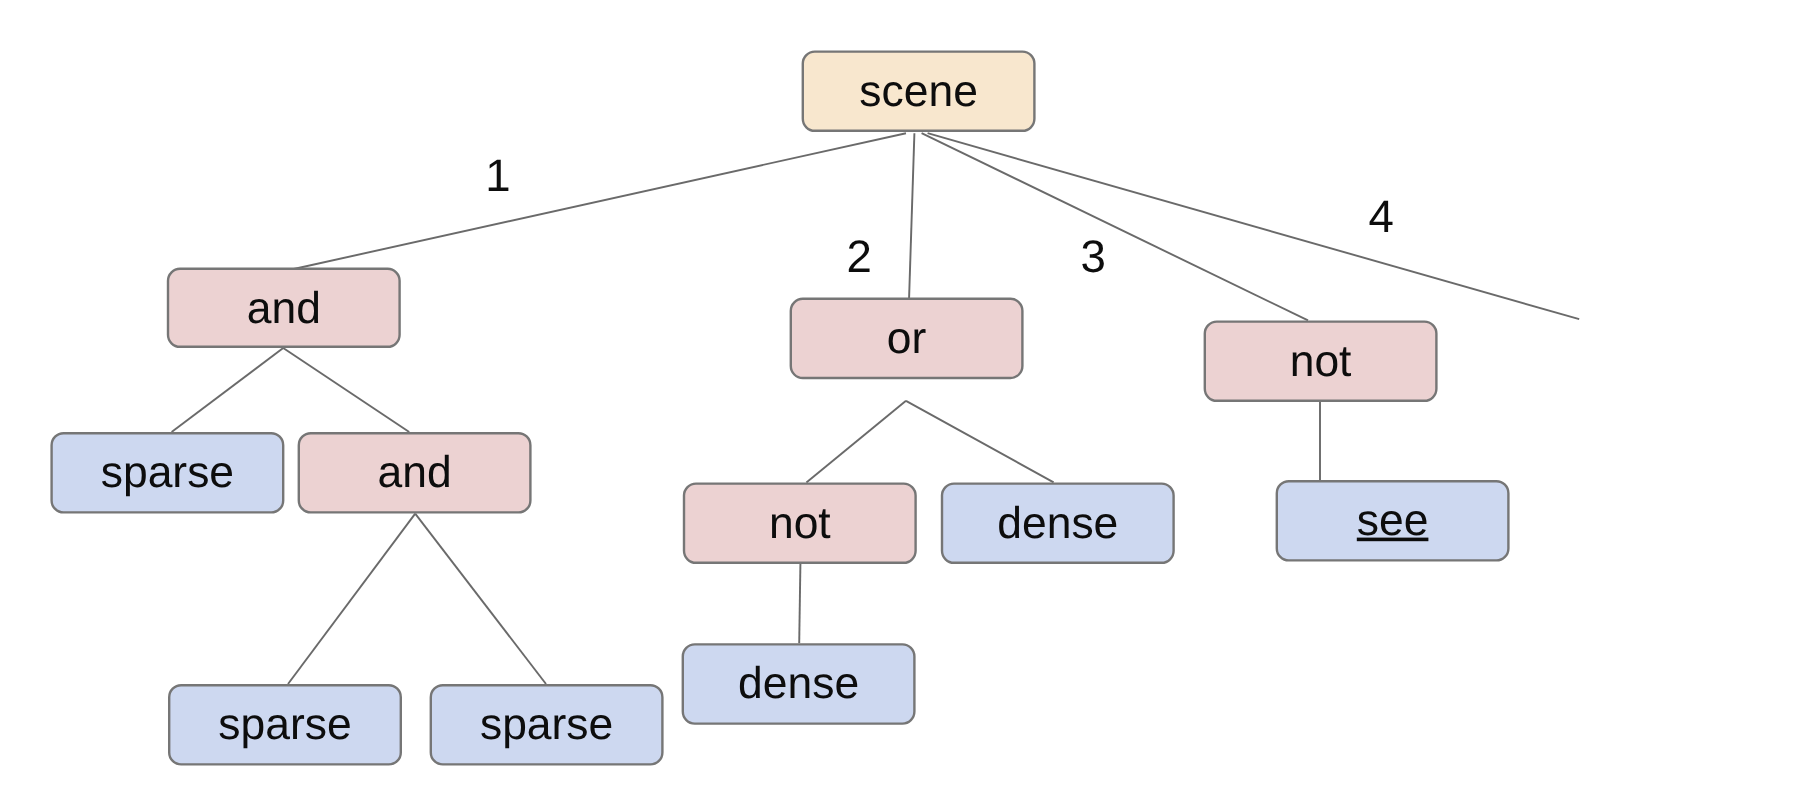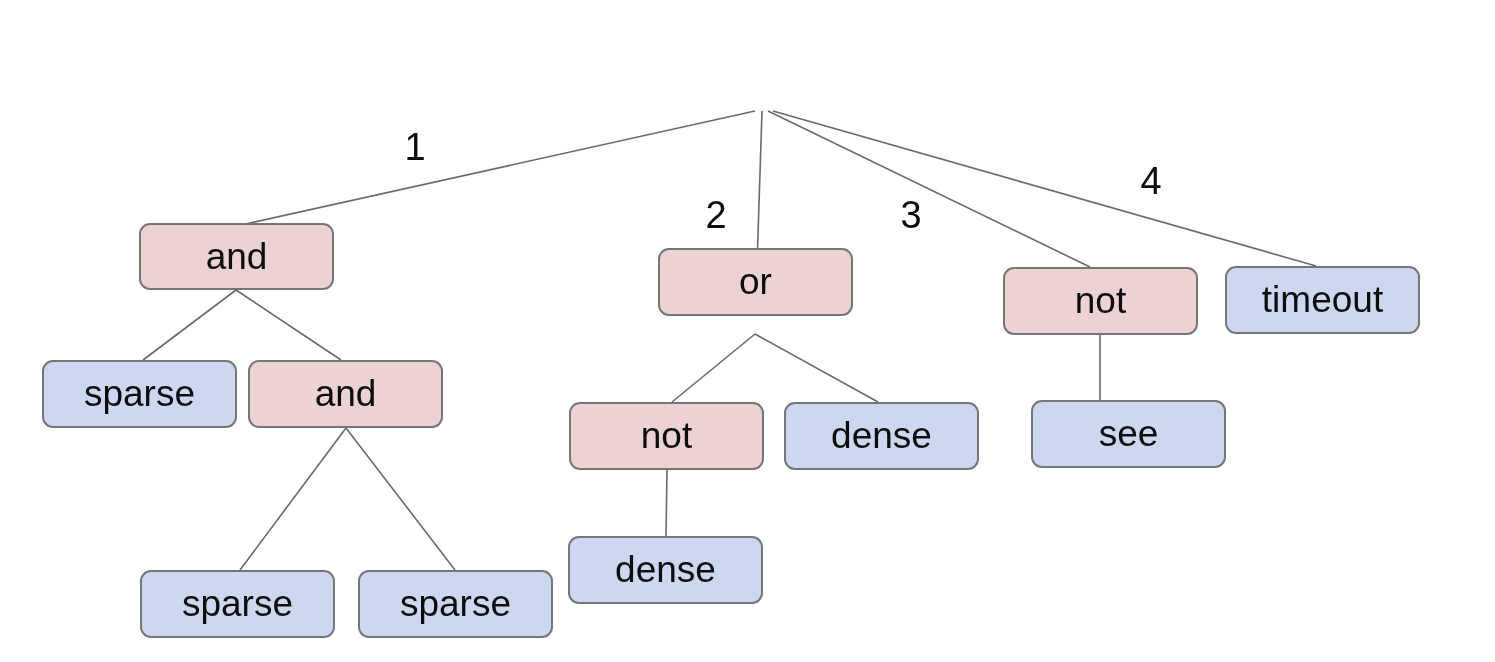--- a/index.html
+++ b/index.html
@@ -72,26 +72,26 @@
     <line x1="346" y1="428" x2="240" y2="570"></line>
     <line x1="346" y1="428" x2="455" y2="570"></line>
     <line x1="667" y1="470" x2="666" y2="536"></line>
   </svg>
 
   <span class="edge-label" style="left:415px;  top:147px;">1</span>
   <span class="edge-label" style="left:716px;  top:215px;">2</span>
   <span class="edge-label" style="left:911px;  top:215px;">3</span>
   <span class="edge-label" style="left:1151px; top:181px;">4</span>
 
+  <div class="node root" style="left:668px;  top:42px;">scene</div>
   <div class="node operator" style="left:139px;  top:223px; height:67px;">and</div>
   <div class="node operator" style="left:658px;  top:248px;">or</div>
   <div class="node operator" style="left:1003px; top:267px;">not</div>
-  <div class="node leaf" style="left:1225px; top:266px;">timeout</div>
   <div class="node leaf" style="left:42px;   top:360px;">sparse</div>
   <div class="node operator" style="left:248px;  top:360px;">and</div>
   <div class="node operator" style="left:569px;  top:402px;">not</div>
   <div class="node leaf" style="left:784px;  top:402px;">dense</div>
-  <div class="node leaf" style="left:1031px; top:400px;">see</div>
+  <div class="node leaf" style="left:1063px; top:400px;text-decoration:underline;">see</div>
   <div class="node leaf" style="left:140px;  top:570px;">sparse</div>
   <div class="node leaf" style="left:358px;  top:570px;">sparse</div>
   <div class="node leaf" style="left:568px;  top:536px;">dense</div>
 
 </div>
 
 </body></html>

